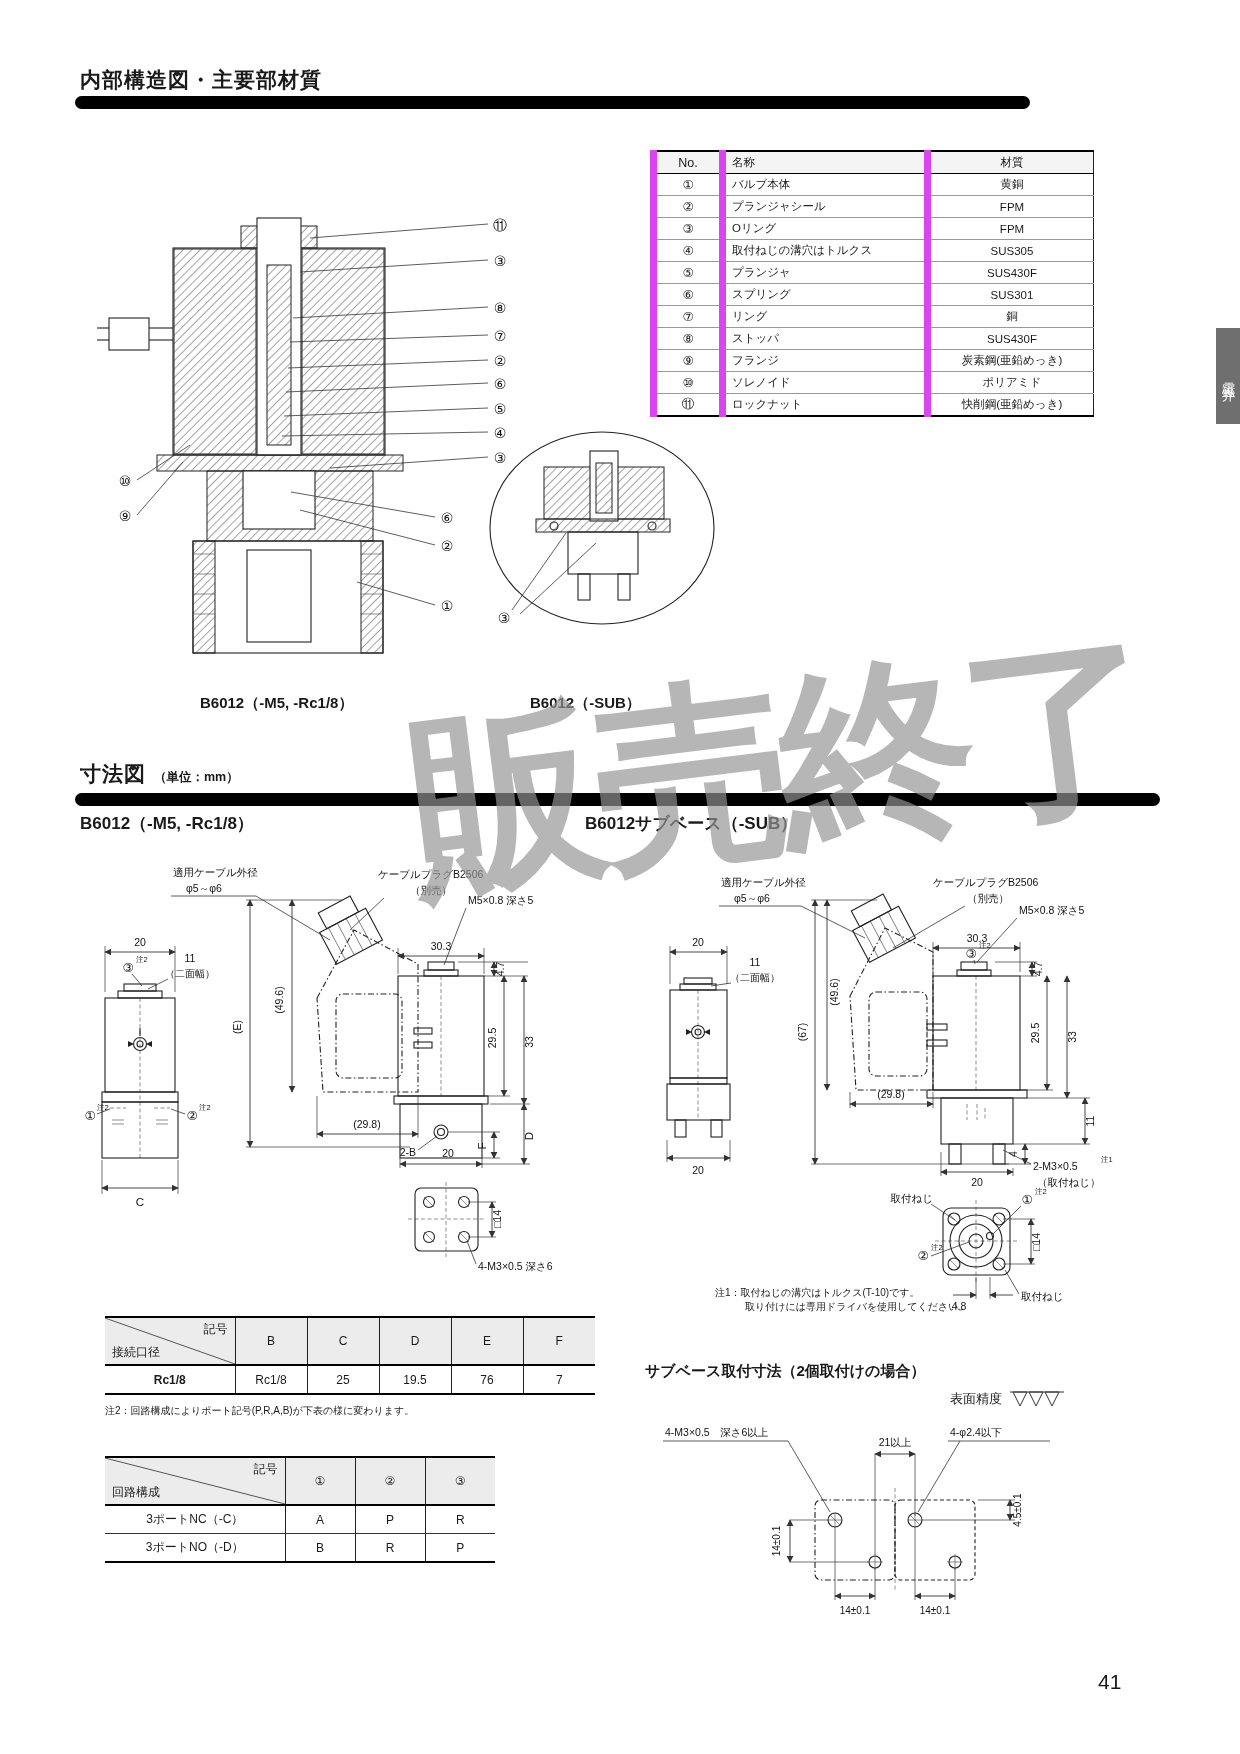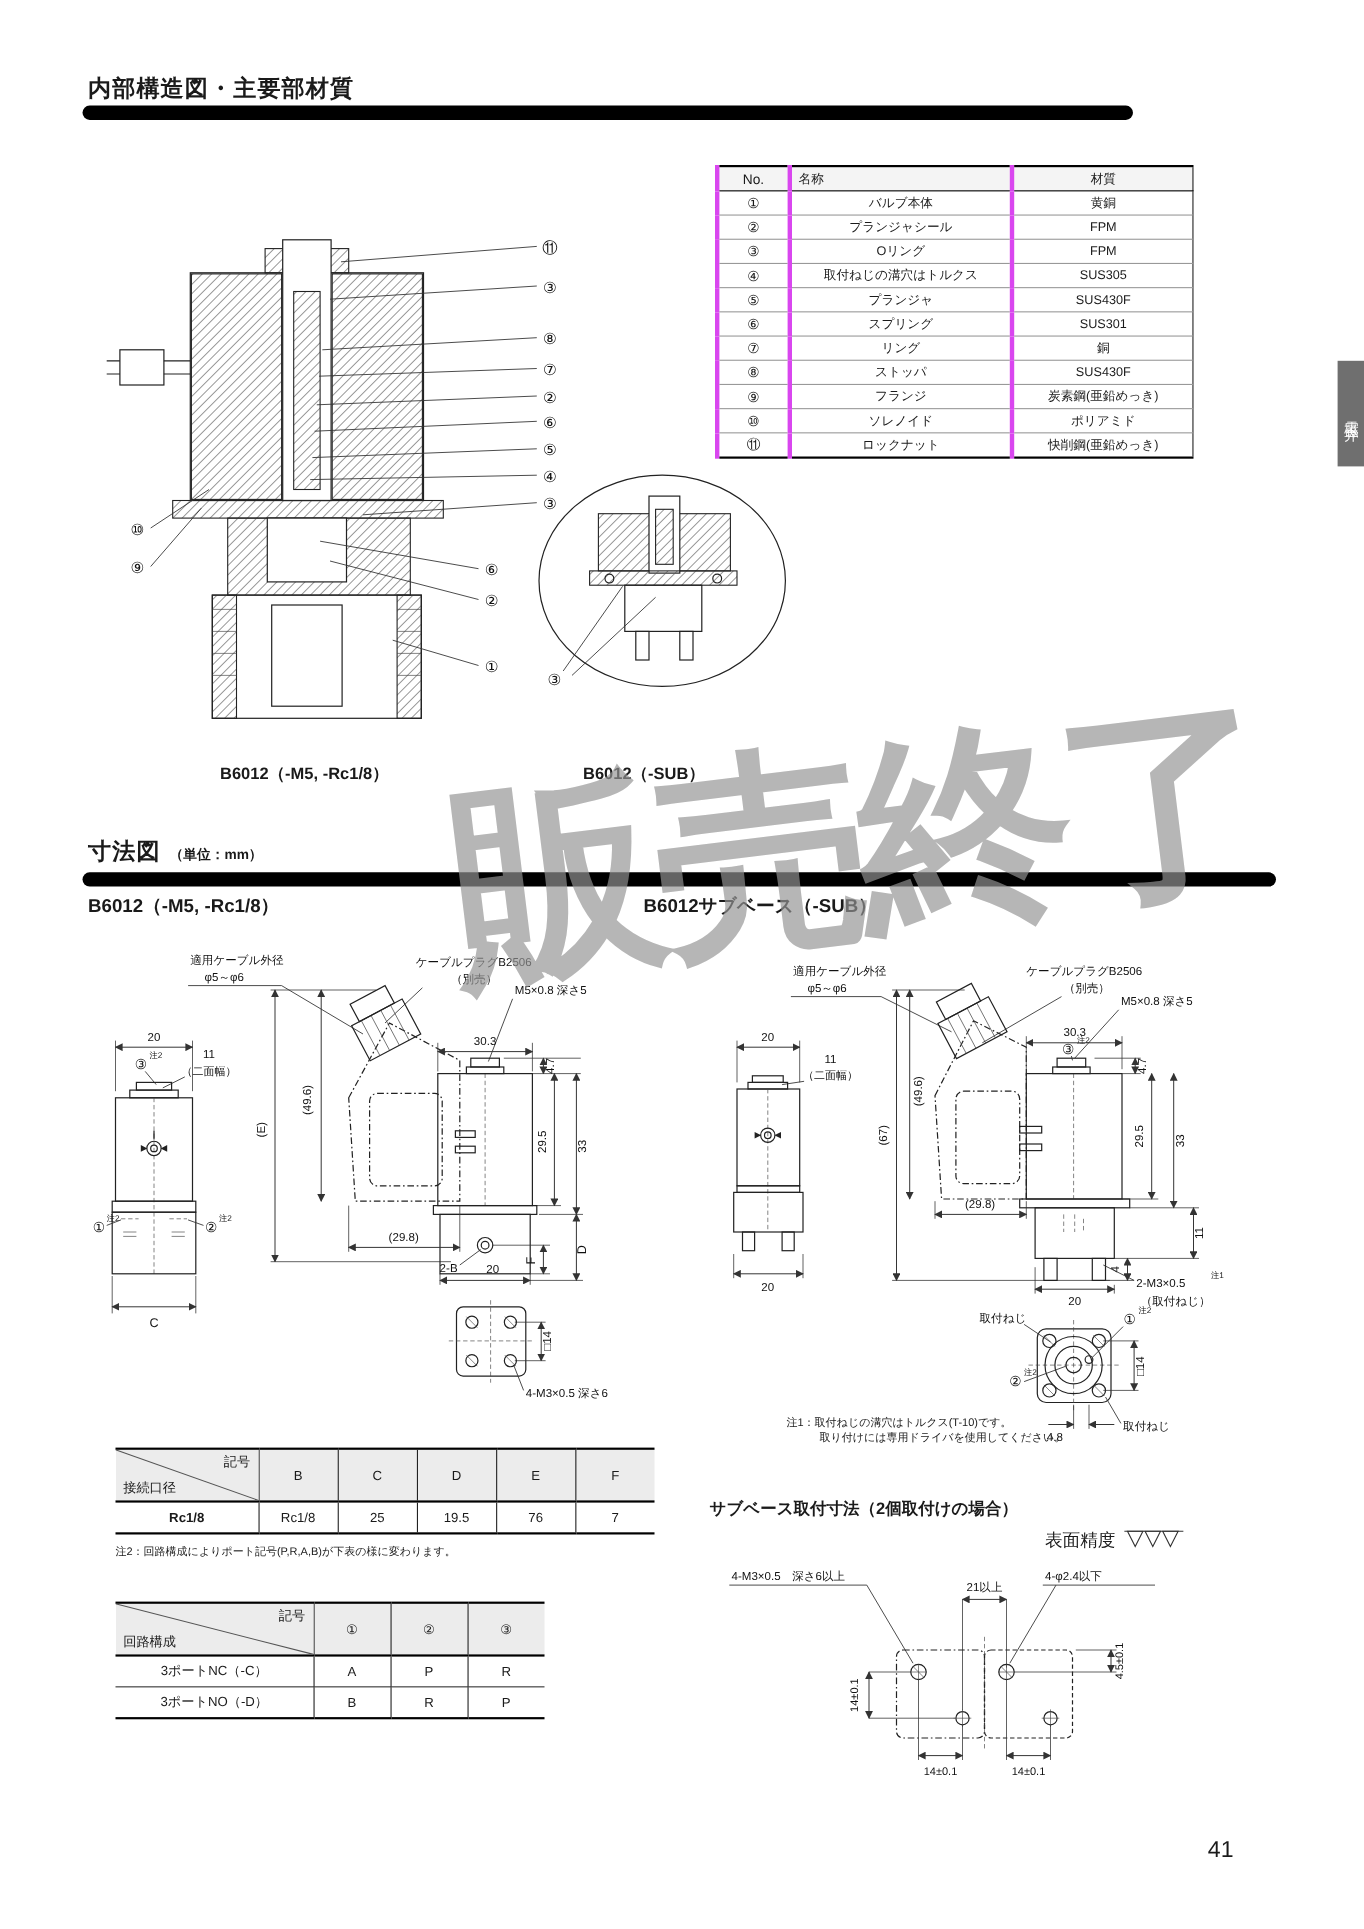--- a/index.html
+++ b/index.html
@@ -7,28 +7,28 @@
           font-family:"Liberation Sans","DejaVu Sans",sans-serif; color:#1a1a1a; overflow:hidden; }
   .abs { position:absolute; }
 
   .sec-title { font-size:21px; font-weight:bold; letter-spacing:1px; }
   .unit { font-size:12.5px; font-weight:bold; margin-left:8px; }
   .bar { position:absolute; height:13px; background:#000; border-radius:7px; }
 
   
   .mat-table { position:absolute; left:650px; top:150px; width:386px; border-collapse:collapse;
                font-size:11.5px; table-layout:fixed; }
-  .mat-table th, .mat-table td { border-left:4px solid #d946ef; border-right:1px solid #222;
+  .mat-table th, .mat-table td { border-left:7px solid #d946ef; border-right:1px solid #222;
                padding:2px 6px; height:17px; }
   .mat-table thead th { background:#f4f4f4; border-top:2.5px solid #000; border-bottom:1.5px solid #000;
                font-weight:normal; }
   .mat-table tbody td { border-bottom:1px solid #999; }
   .mat-table tbody tr:last-child td { border-bottom:2.5px solid #000; }
   .c-no  { width:50px; text-align:center; font-size:12.5px; }
-  .c-name{ width:186px; text-align:center; }
+  .c-name{ width:186px; text-align:left; }
   .c-mat { width:150px; text-align:center; }
 
   .caption { position:absolute; font-size:15px; font-weight:bold; }
 
   .side-tab { position:absolute; left:1216px; top:328px; width:24px; height:96px; background:#6f6f6f;
               color:#fff; writing-mode:vertical-rl; text-orientation:upright; font-size:13px;
               letter-spacing:3px; display:flex; align-items:center; justify-content:center; }
 
   .dim-head { position:absolute; font-size:17px; font-weight:bold; }
 
@@ -42,21 +42,21 @@
   .spec-table th:first-child, .spec-table td:first-child { border-left:none; }
   .spec-table th:last-child, .spec-table td:last-child { border-right:none; }
   .rlabel { font-weight:bold; }
   .diag { position:relative; }
   .diag svg { position:absolute; left:0; top:0; width:100%; height:100%; }
   .diag .dt { position:absolute; top:3px; right:7px; font-size:12px; }
   .diag .db { position:absolute; bottom:3px; left:7px; font-size:12px; }
 
   .note { position:absolute; font-size:10px; }
   .sub-head { position:absolute; font-size:15px; font-weight:bold; }
-  .surface { position:absolute; font-size:16px; display:flex; align-items:flex-start; gap:8px; }
+  .surface { position:absolute; font-size:13px; display:flex; align-items:flex-start; gap:8px; }
 
   .watermark { position:absolute; left:408px; top:668px; font-size:196px; font-weight:bold; line-height:1;
                letter-spacing:-10px; color:rgb(148,148,148); opacity:0.68; transform:rotate(-7deg);
                z-index:60; pointer-events:none; white-space:nowrap; }
   .page-num { position:absolute; left:1098px; top:1670px; font-size:21px; }
 
   
   svg text { fill:#111; font-family:"Liberation Sans","DejaVu Sans",sans-serif; }
   .ol  { fill:#fff; stroke:#222; stroke-width:1.1; }
   .nf  { fill:none; stroke:#222; stroke-width:1.1; }

